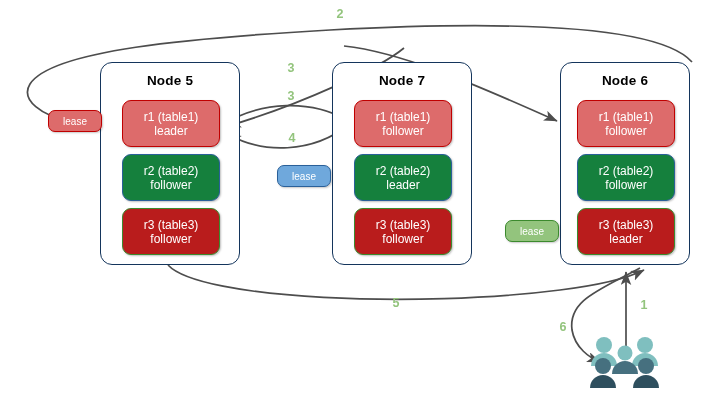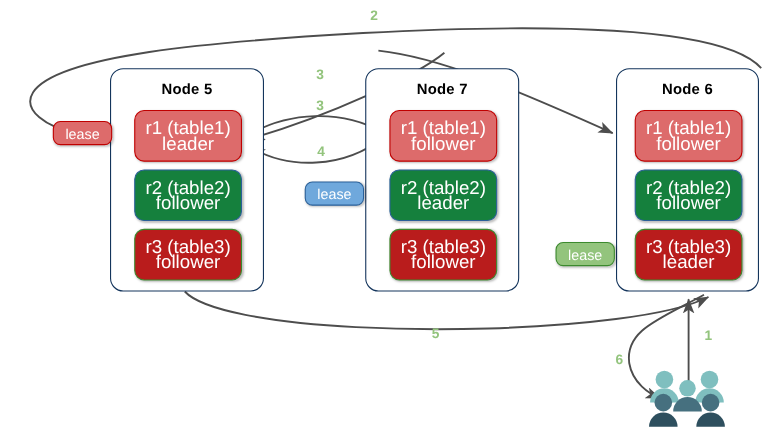--- a/index.html
+++ b/index.html
@@ -32,37 +32,37 @@
     letter-spacing:.2px;
   }
   .replica{
     position:absolute;
     box-sizing:border-box;
     border-radius:9px;
     display:flex;
     flex-direction:column;
     align-items:center;
     justify-content:center;
-    font-size:17px;
+    font-size:12px;
     line-height:14px;
     color:#ffffff;
     text-align:center;
     box-shadow:1px 1px 2px rgba(0,0,0,.25);
   }
   .replica span{display:block;}
   .rep-red{background:#dd6b6b;border:1.6px solid #c00000;}
   .rep-blue{background:#15803d;border:1.6px solid #2a6099;}
   .rep-green{background:#b91c1c;border:1.6px solid #3c8a2e;}
 
   .lease{
     position:absolute;
     box-sizing:border-box;
     border-radius:7px;
     display:flex;align-items:center;justify-content:center;
-    font-size:13px;
+    font-size:10px;
     color:#ffffff;
     box-shadow:1px 1px 2px rgba(0,0,0,.22);
   }
   .lease-red{background:#dd6b6b;border:1.6px solid #c00000;}
   .lease-blue{background:#6fa8dc;border:1.6px solid #2a6099;}
   .lease-green{background:#93c47d;border:1.6px solid #3c8a2e;}
 
   .step-label{
     position:absolute;
     font-size:12.5px;

